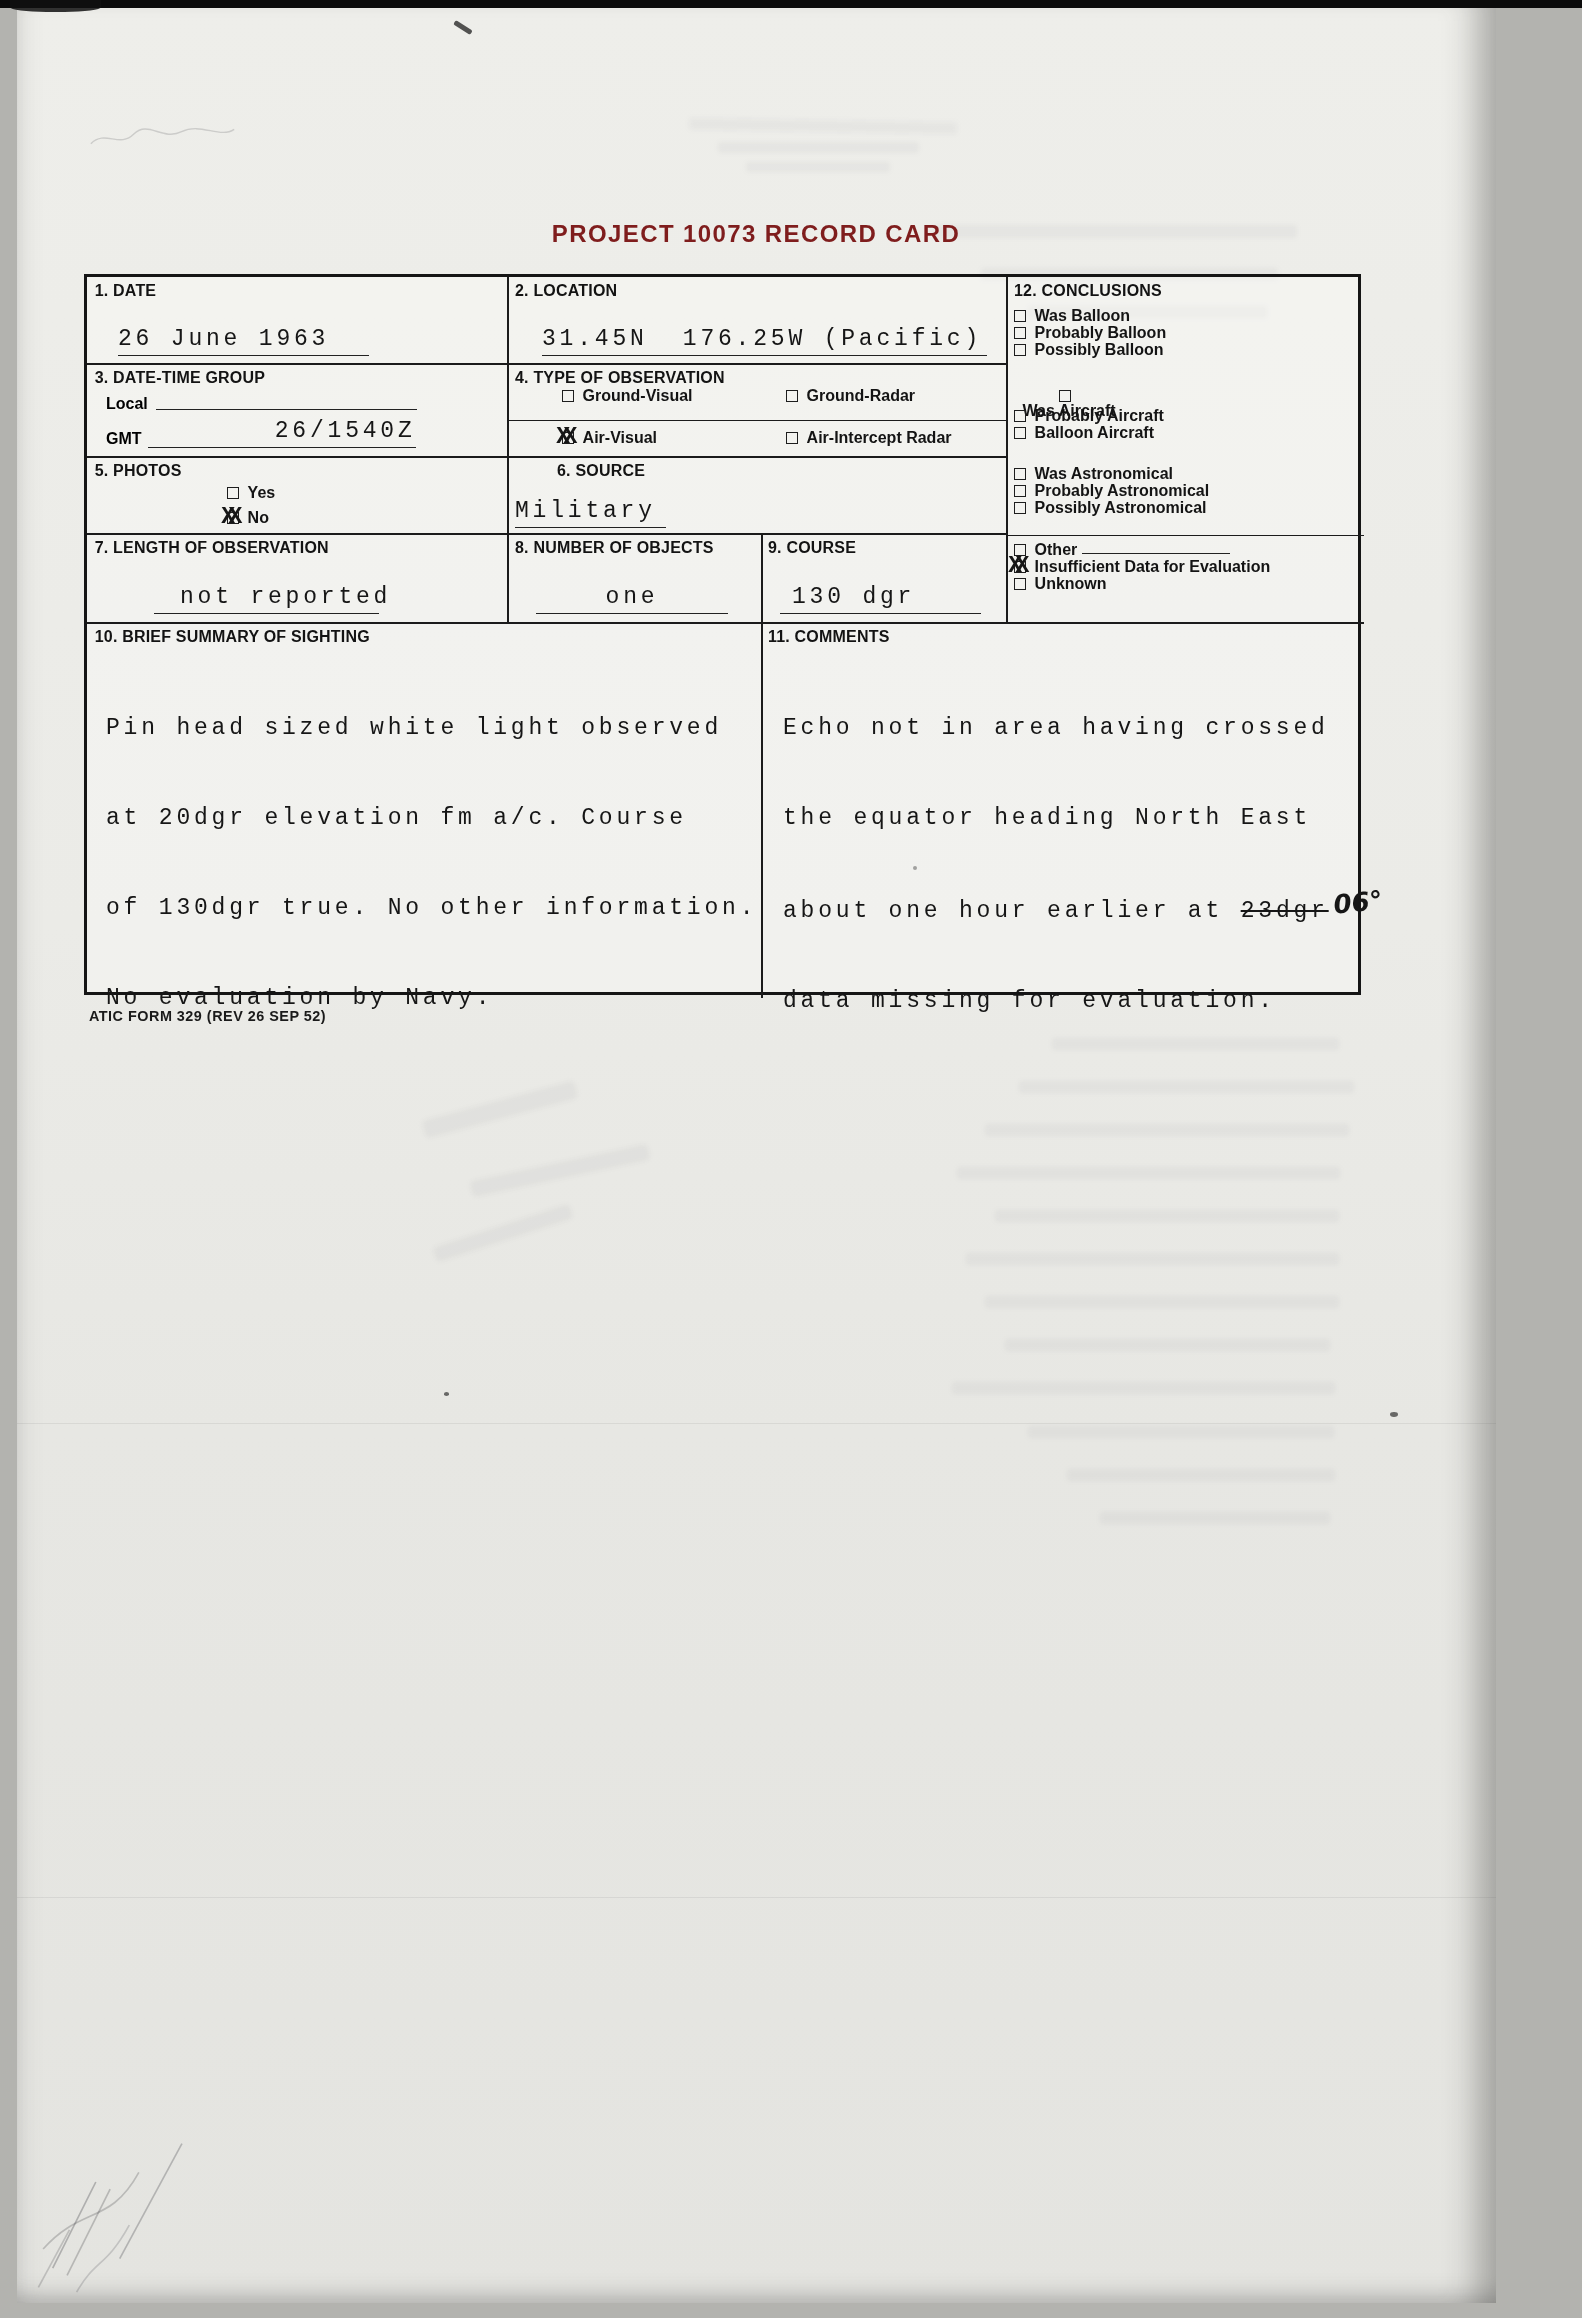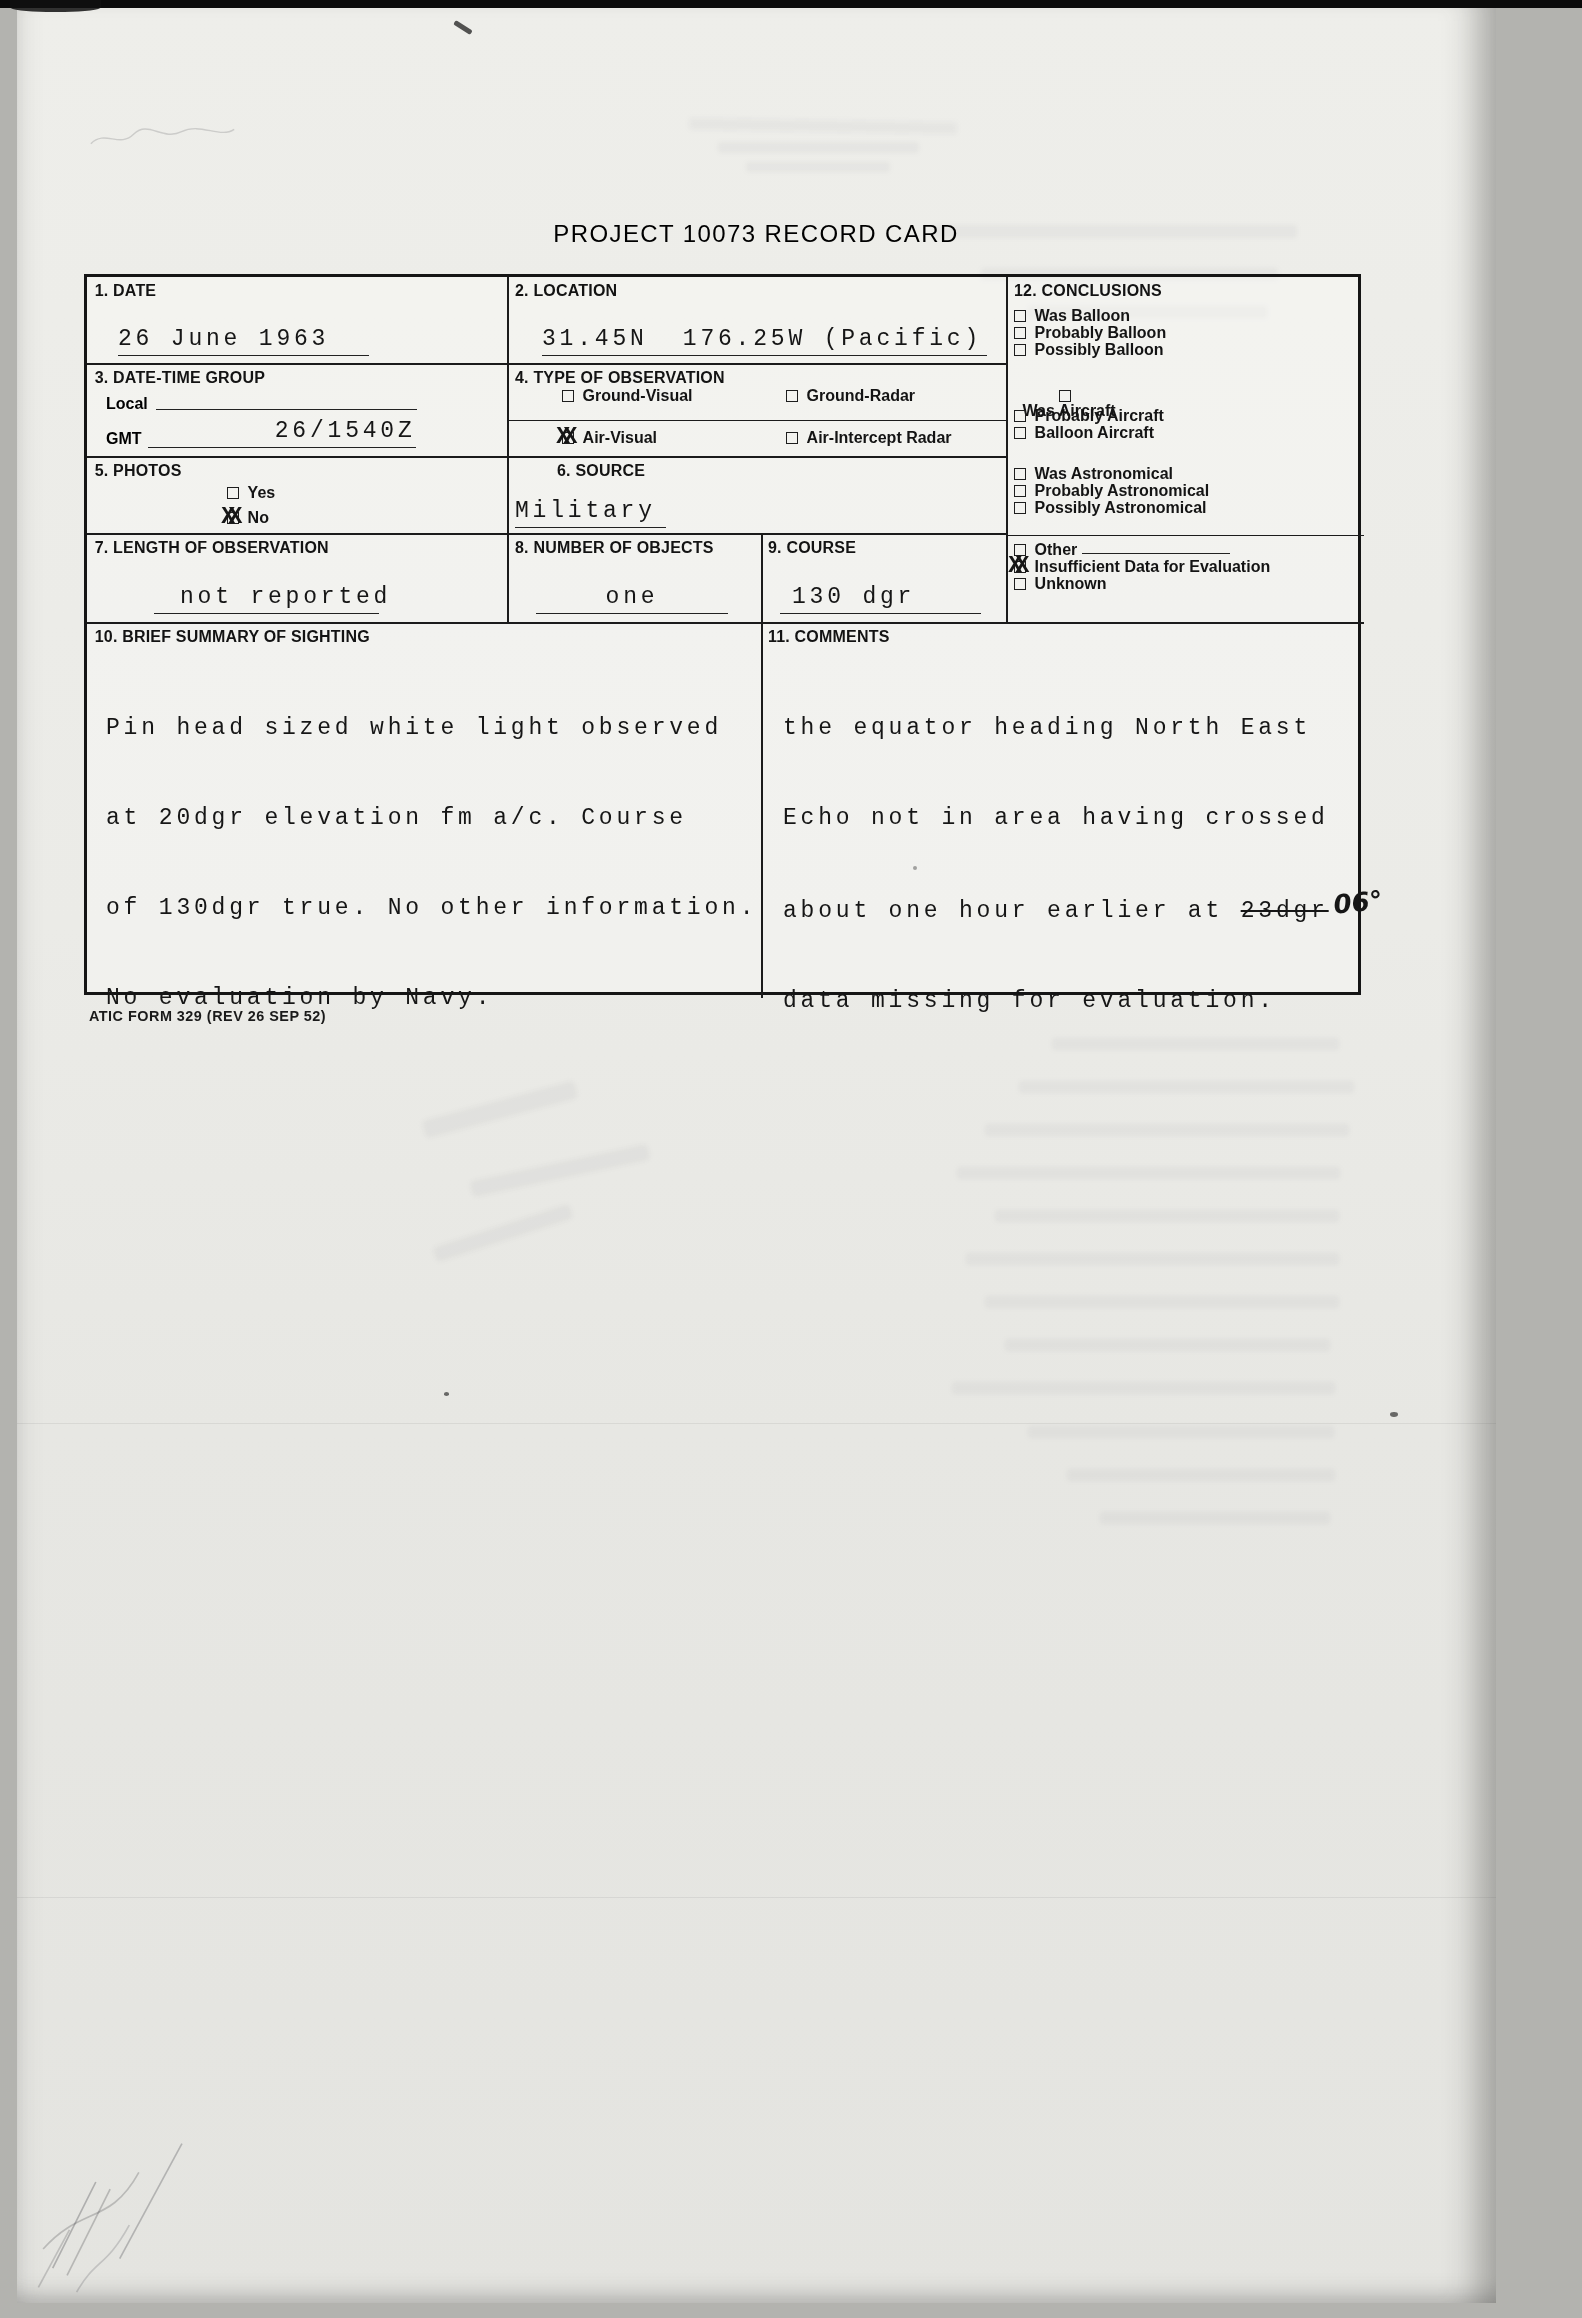--- a/index.html
+++ b/index.html
@@ -56,21 +56,21 @@
   .other-line { display: inline-block; height: 0; width: 148px; border-bottom: 1.4px solid #222; margin-left: 4.8px; align-self: flex-end; margin-bottom: 3.8px; }
 
   .struck { text-decoration: line-through; text-decoration-thickness: 2.4px; }
   .hand {
     font-family: "DejaVu Sans", sans-serif; font-style: italic; font-weight: bold;
     font-size: 26px; display: inline-block; transform: rotate(-6deg) translateY(-5.7px);
     margin-left: 5.7px; letter-spacing: 0;
   }
 
   .doc-title { position: absolute; left: 120px; top: 220px; width: 1272px; text-align: center;
-    font-weight: normal; font-size: 24px; letter-spacing: 1.4px; color: #000000; }
+    font-weight: bold; font-size: 24px; letter-spacing: 1.4px; color: #7f1d1d; }
   .form-footer { position: absolute; left: 89px; top: 1008px; font-weight: bold; font-size: 14.4px;
     letter-spacing: 0.5px; color: #1a1a1a; }
 
   
   .ghost { position: absolute; background: rgba(95,95,110,0.055); filter: blur(2.4px); border-radius: 2.9px; }
   .ghost2 { position: absolute; background: rgba(90,90,100,0.06); filter: blur(1.9px); border-radius: 4.8px; }
   .speck { position: absolute; background: rgba(35,35,35,0.65); border-radius: 50%; }
   .scribble { position: absolute; }
 </style>
 </head>
@@ -196,22 +196,22 @@
   <div class="flabel" style="left:7.7px; top:351px;">10. BRIEF SUMMARY OF SIGHTING</div>
   <div class="tval typed" style="left:19px; top:376px; width:651px;">
     <div class="tline">Pin head sized white light observed</div>
     <div class="tline">at 20dgr elevation fm a/c. Course</div>
     <div class="tline">of 130dgr true. No other information.</div>
     <div class="tline">No evaluation by Navy.</div>
   </div>
 
   <div class="flabel" style="left:681px; top:351px;">11. COMMENTS</div>
   <div class="tval typed" style="left:696px; top:376px; width:603px; overflow:visible;">
+    <div class="tline">Echo not in area having crossed</div>
     <div class="tline">the equator heading North East</div>
-    <div class="tline">Echo not in area having crossed</div>
     <div class="tline"><span>about one hour earlier at </span><span class="struck">23dgr</span><span class="hand">06°</span></div>
     <div class="tline">data missing for evaluation.</div>
   </div>
 
   <div class="flabel" style="left:927px; top:4.8px;">12. CONCLUSIONS</div>
 
   <div class="crow" style="left:927px; top:30px;">
     <span class="cbwrap"><span class="cb"></span><span class="cbmark"></span></span>
     <span class="clabel">Was Balloon</span>
   </div>

